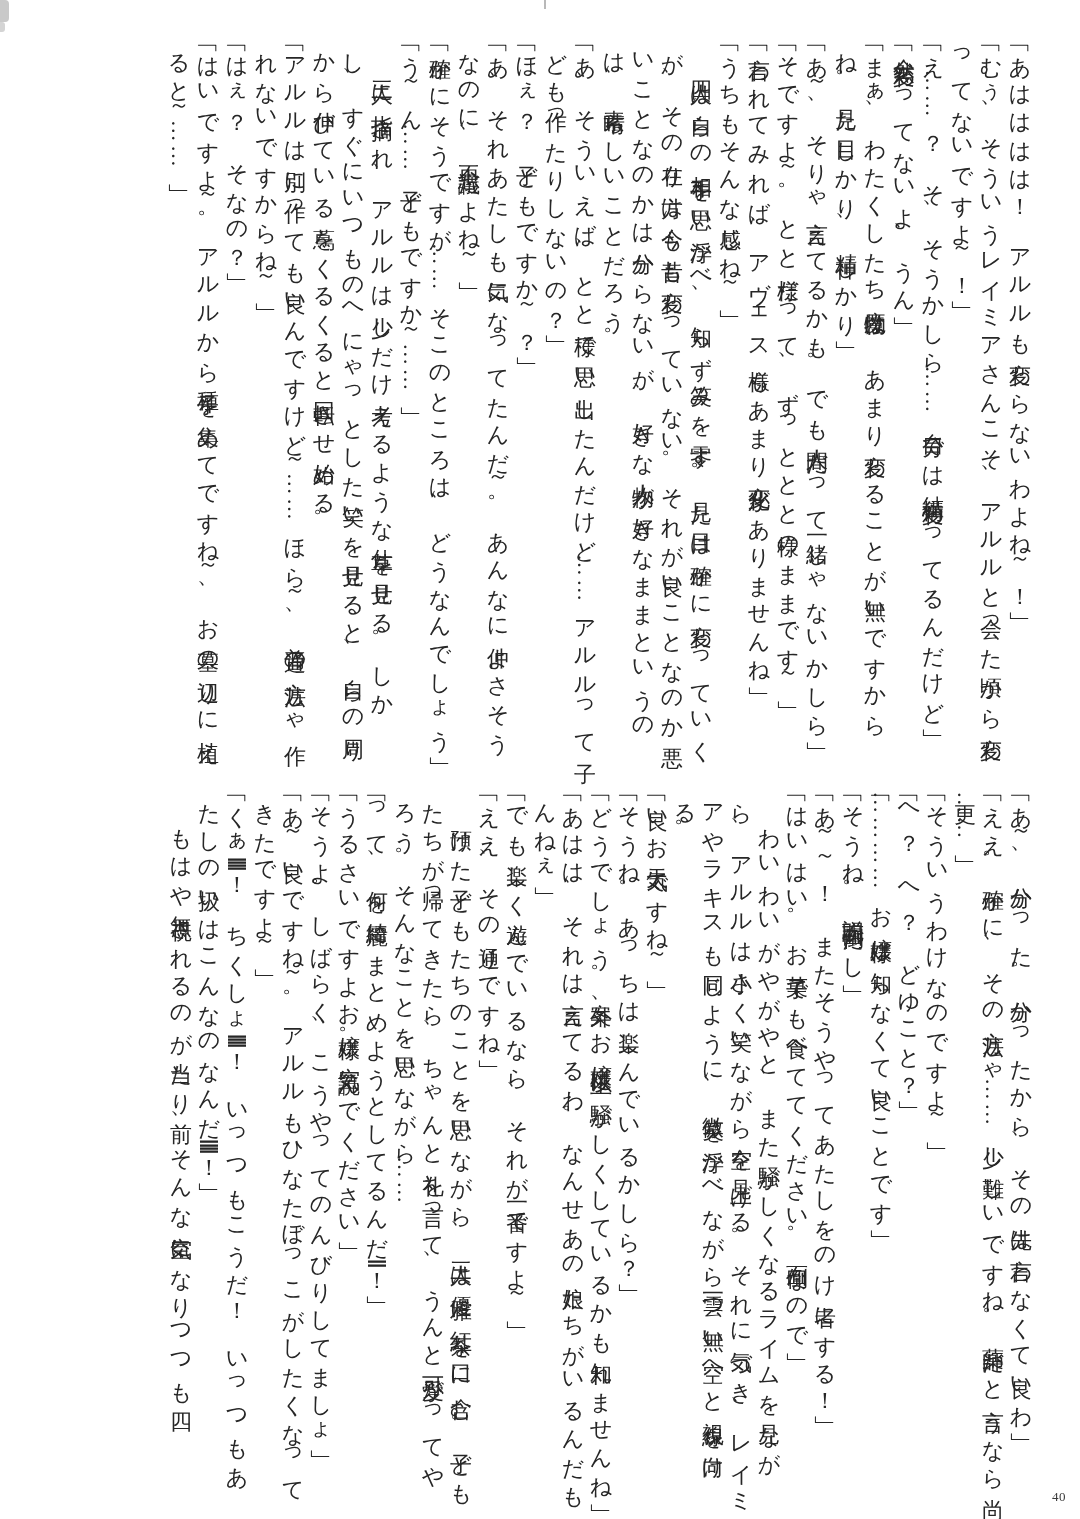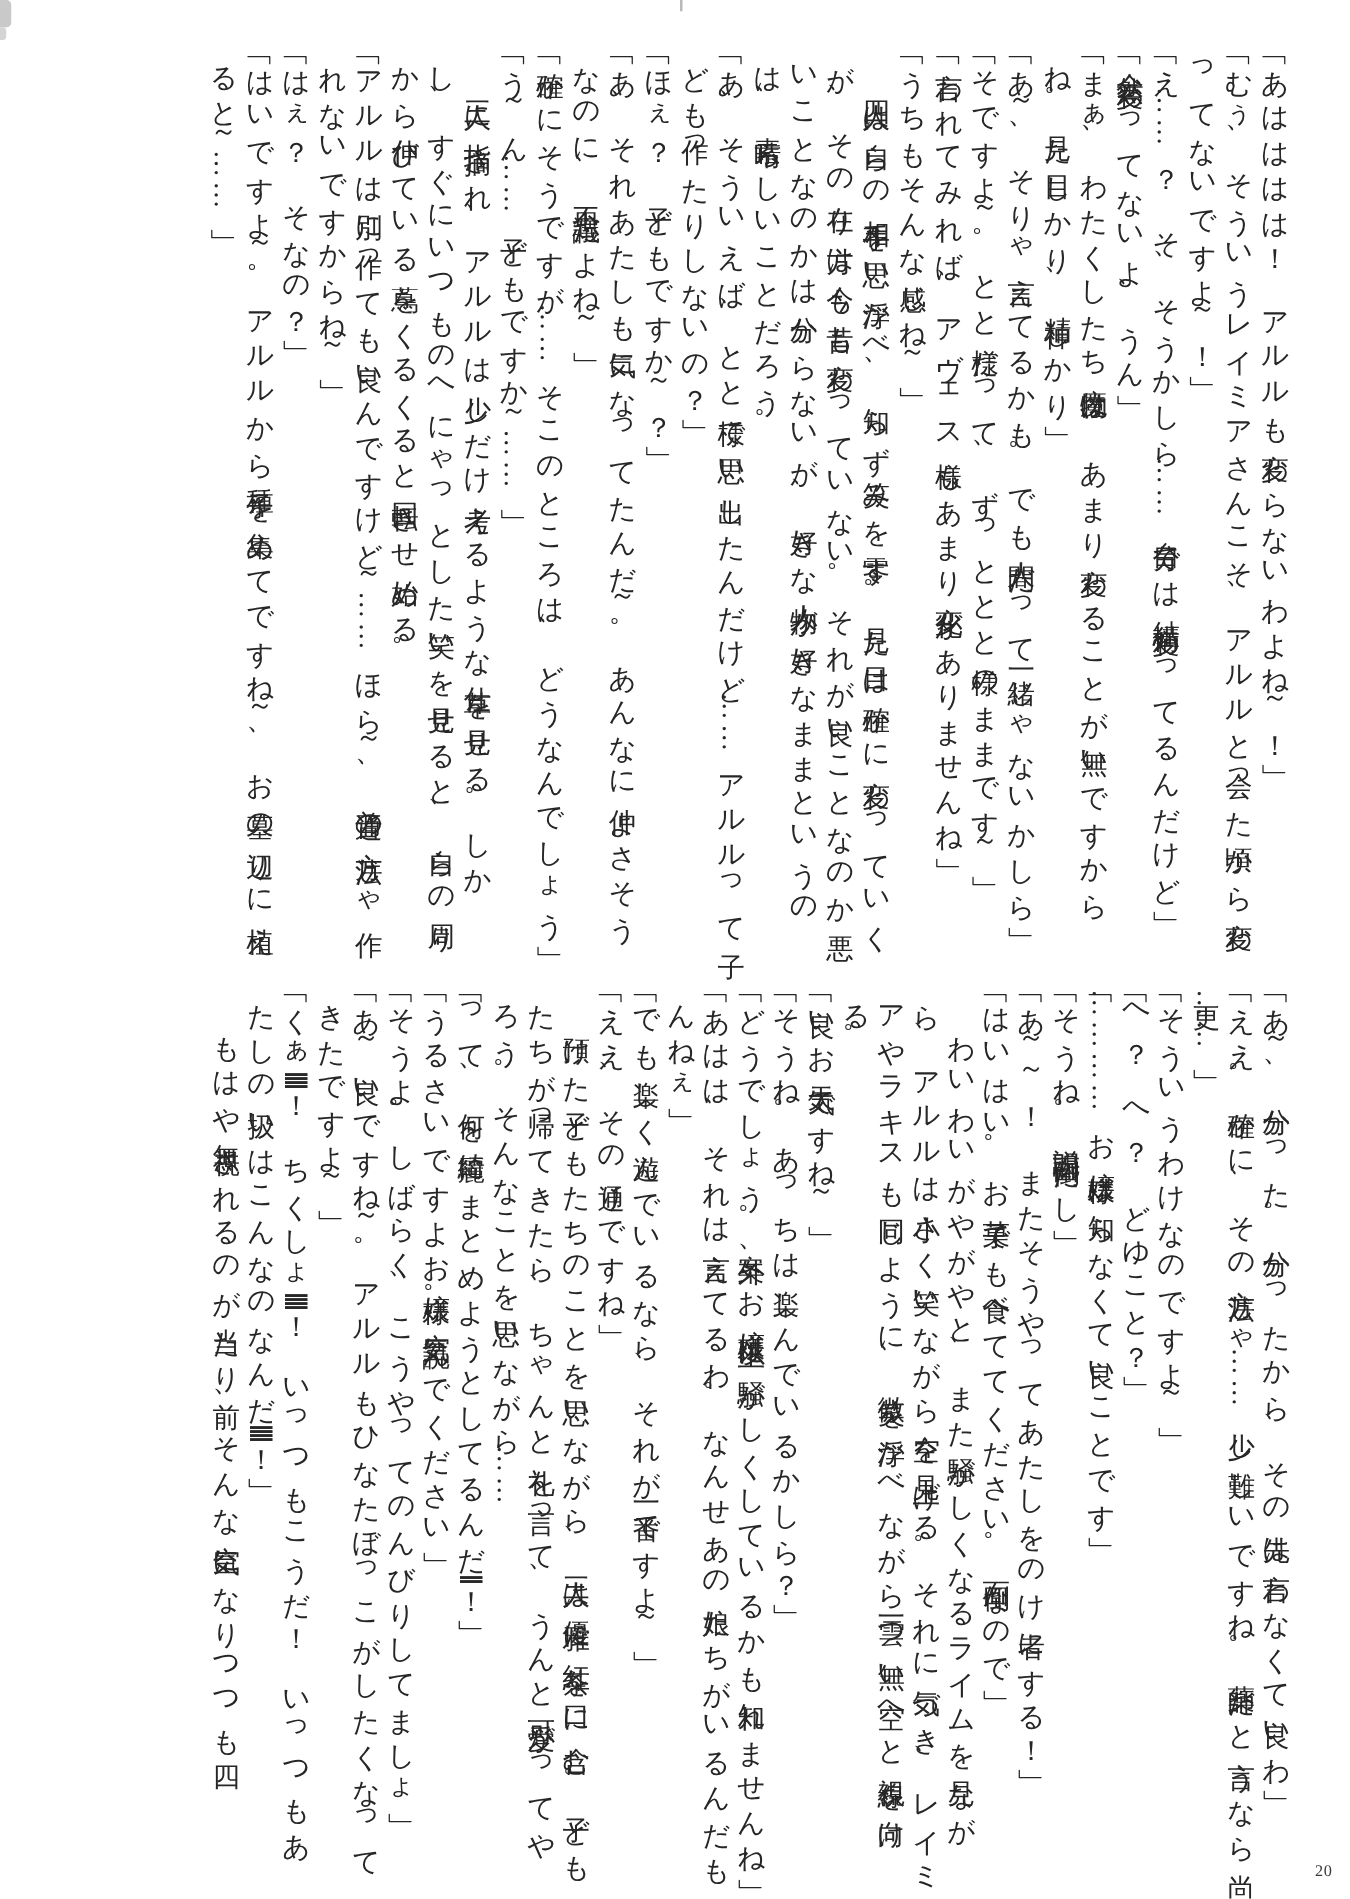--- a/index.html
+++ b/index.html
@@ -126,15 +126,15 @@
       <p>「ええ、その通りですね」</p>
       <p>　預けた子どもたちのことを思いながら、三人は優雅に紅茶を口に含む。子どもたちが帰ってきたら、ちゃんと礼を言って、うんと可愛がってやろう。そんなことを思いながら……</p>
       <p>「って、何を綺麗にまとめようとしてるんだーー！」</p>
       <p>「うるさいですよお嬢様。空気読んでください」</p>
       <p>「そうよ。しばらく、こうやってのんびりしてましょ」</p>
       <p>「あ～良いですね～。アルルもひなたぼっこがしたくなってきたですよ～」</p>
       <p>「くぁーーーー！　ちくしょーーーー！　いっつもこうだ！　いっつもあたしの扱いはこんなのなんだーーーー！」</p>
       <p>　もはや無視されるのが当たり前、そんな空気になりつつも四</p>
     </div>
 
-  <span id="page-number">20</span>
+  <span id="page-number">40</span>
 
 </div>
 
 </body></html>

